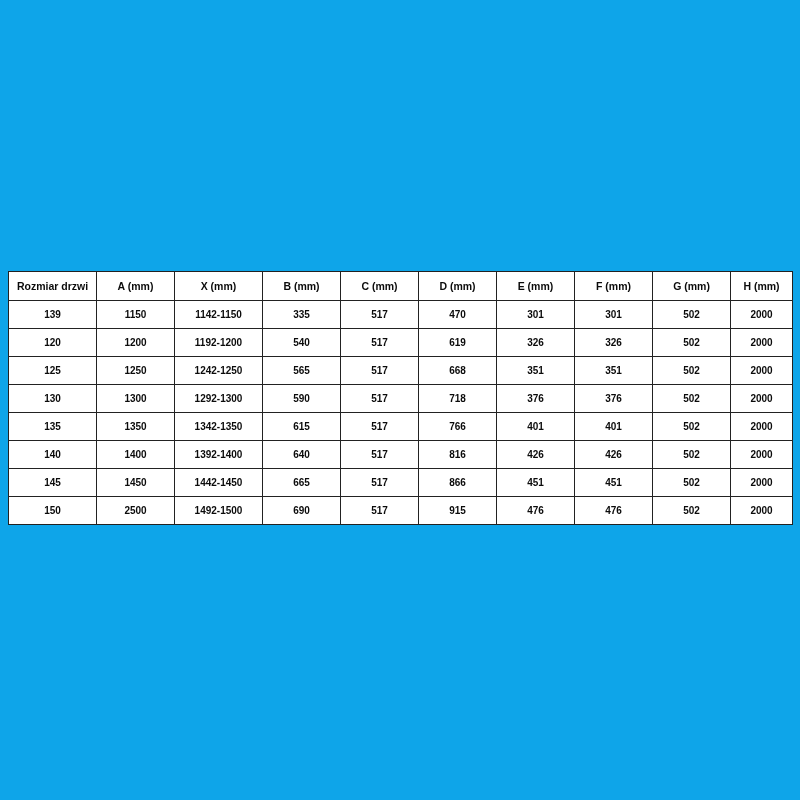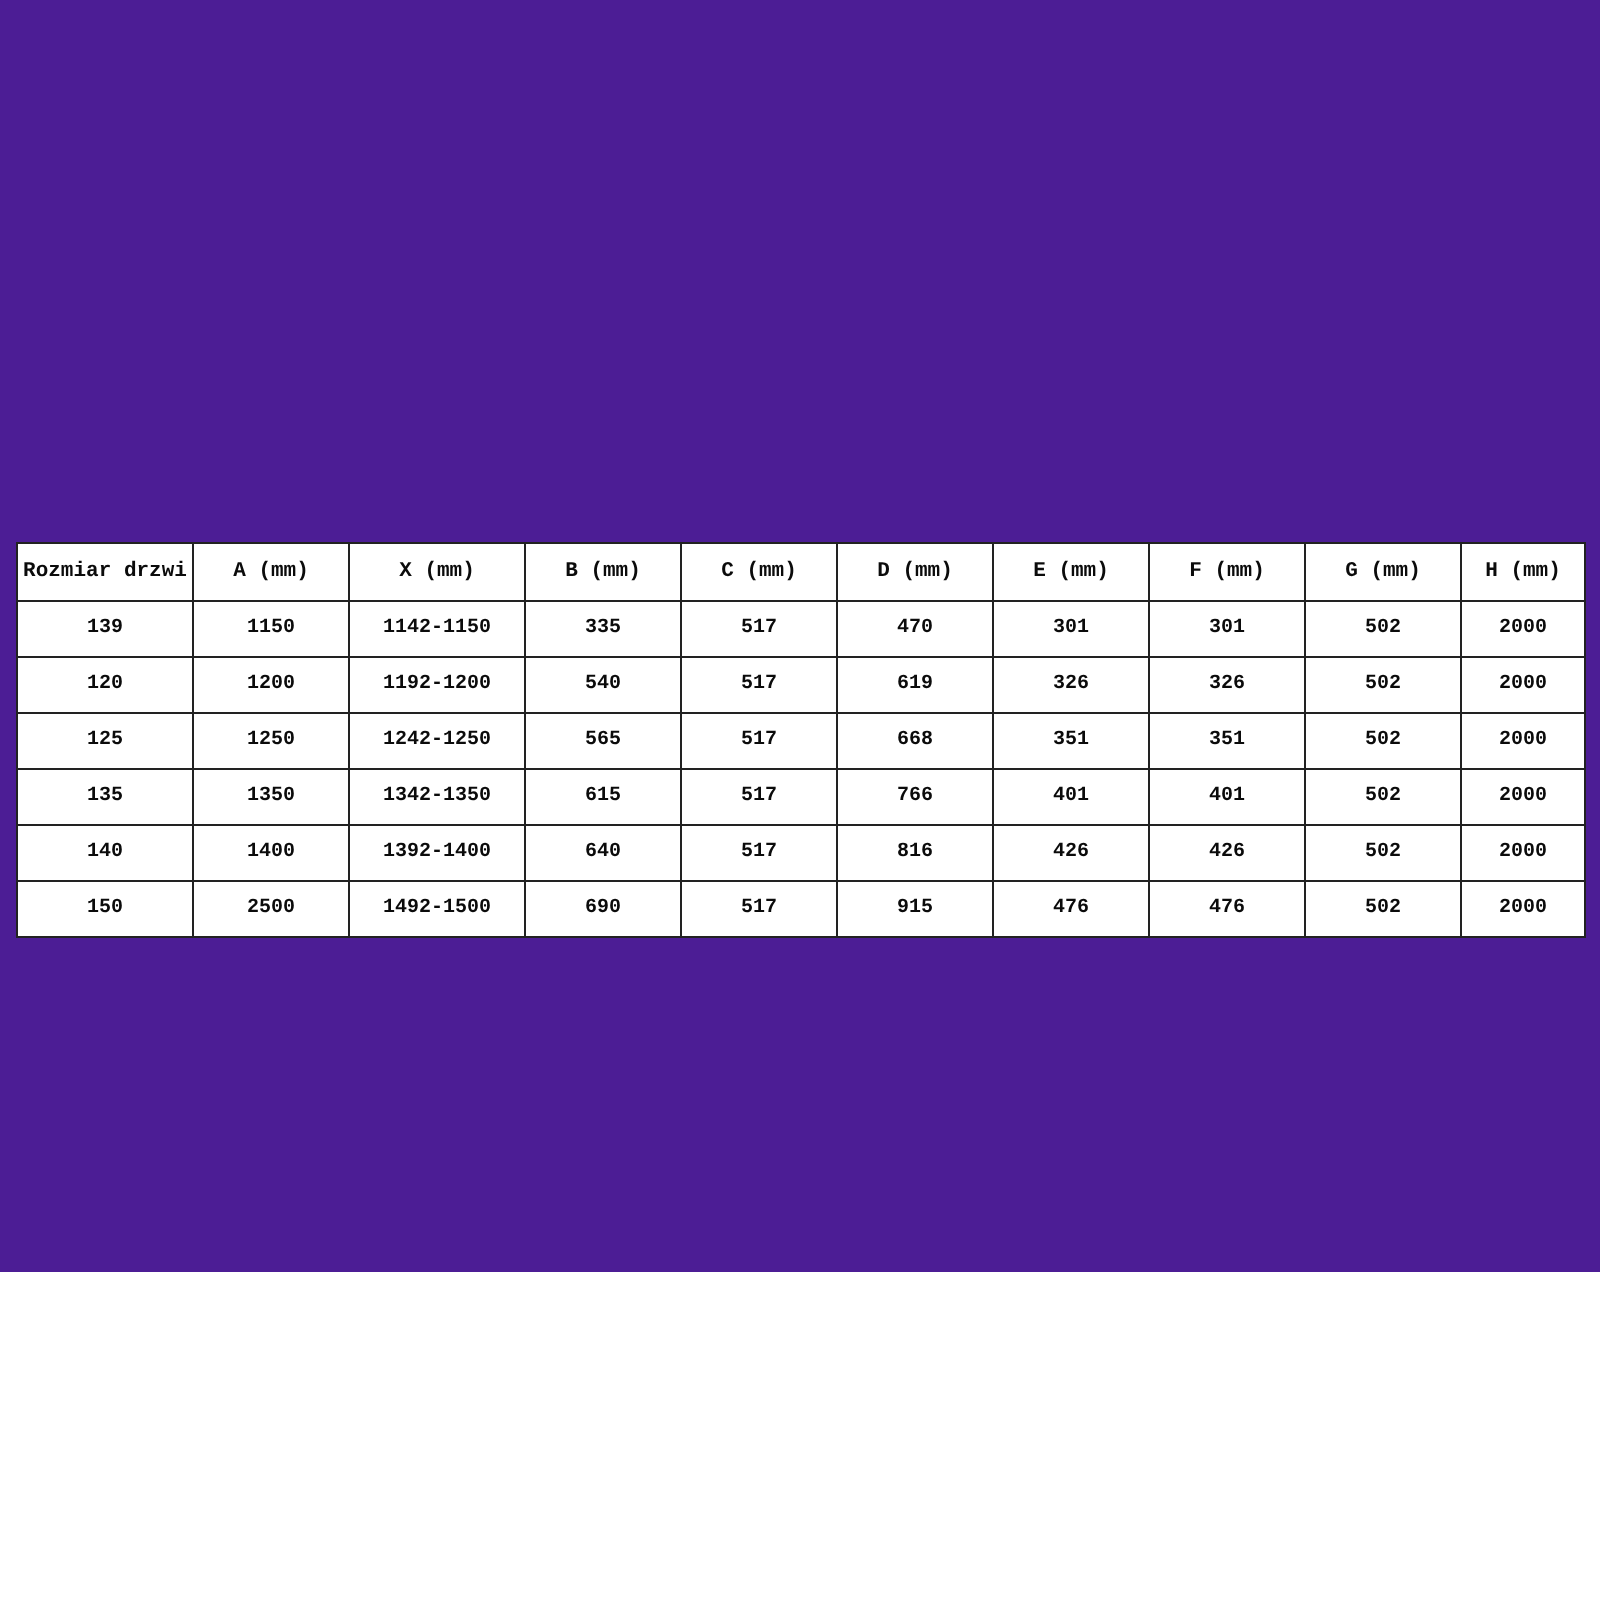--- a/index.html
+++ b/index.html
@@ -12,23 +12,22 @@
     background: #ffffff;
     font-family: "Liberation Sans", sans-serif;
     position: relative;
     overflow: hidden;
   }
   .sheet {
     position: absolute;
     left: 0;
     top: 0;
     width: 800px;
-    height: 636px;
-    background: #4c1d95;
-    font-family: Liberation Mono, monospace;
+    height: 800px;
+    background: #0ea5e9;
   }
   .table-wrap {
     position: absolute;
     left: 8px;
     top: 271px;
     width: 784px;
   }
   table.spec {
     border-collapse: collapse;
     width: 784px;
@@ -132,40 +131,64 @@
           <td>1242-1250</td>
           <td>565</td>
           <td>517</td>
           <td>668</td>
           <td>351</td>
           <td>351</td>
           <td>502</td>
           <td>2000</td>
         </tr>
         <tr>
+          <td>130</td>
+          <td>1300</td>
+          <td>1292-1300</td>
+          <td>590</td>
+          <td>517</td>
+          <td>718</td>
+          <td>376</td>
+          <td>376</td>
+          <td>502</td>
+          <td>2000</td>
+        </tr>
+        <tr>
           <td>135</td>
           <td>1350</td>
           <td>1342-1350</td>
           <td>615</td>
           <td>517</td>
           <td>766</td>
           <td>401</td>
           <td>401</td>
           <td>502</td>
           <td>2000</td>
         </tr>
         <tr>
           <td>140</td>
           <td>1400</td>
           <td>1392-1400</td>
           <td>640</td>
           <td>517</td>
           <td>816</td>
           <td>426</td>
           <td>426</td>
+          <td>502</td>
+          <td>2000</td>
+        </tr>
+        <tr>
+          <td>145</td>
+          <td>1450</td>
+          <td>1442-1450</td>
+          <td>665</td>
+          <td>517</td>
+          <td>866</td>
+          <td>451</td>
+          <td>451</td>
           <td>502</td>
           <td>2000</td>
         </tr>
         <tr>
           <td>150</td>
           <td>2500</td>
           <td>1492-1500</td>
           <td>690</td>
           <td>517</td>
           <td>915</td>

